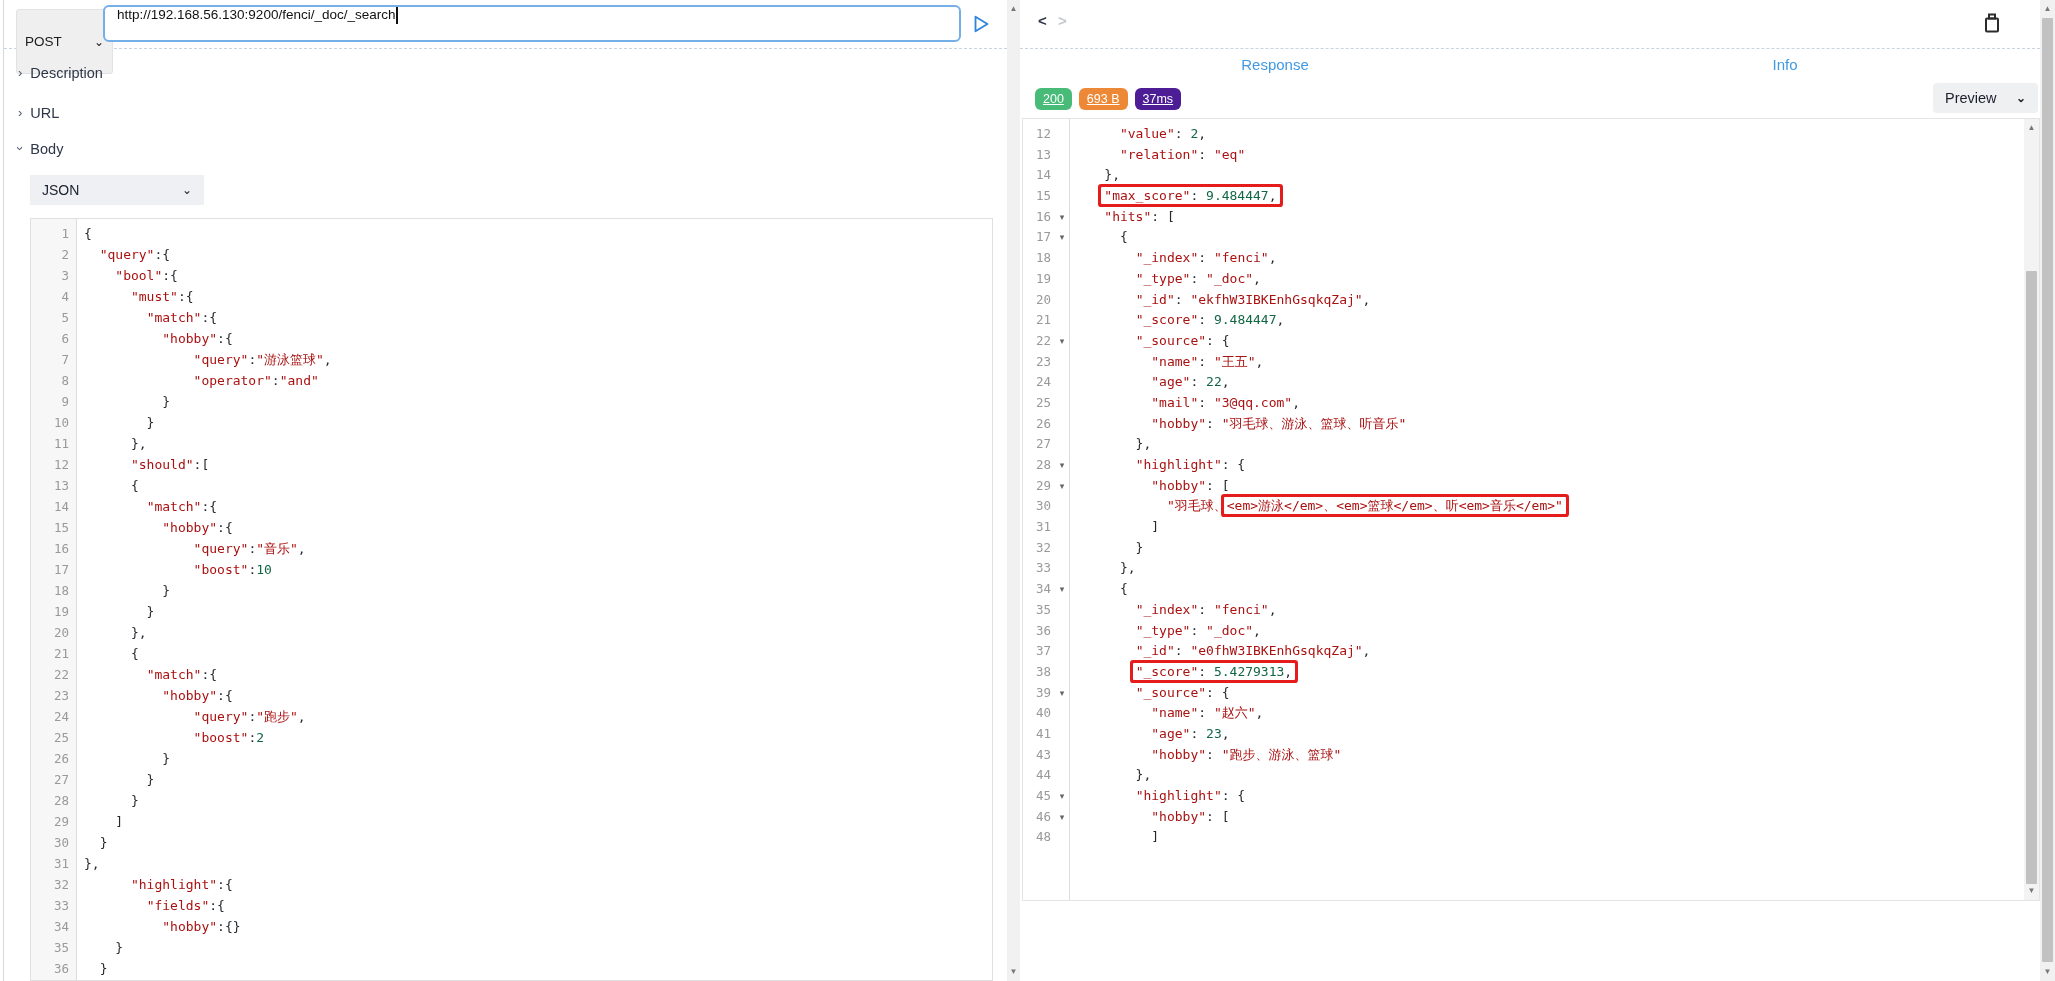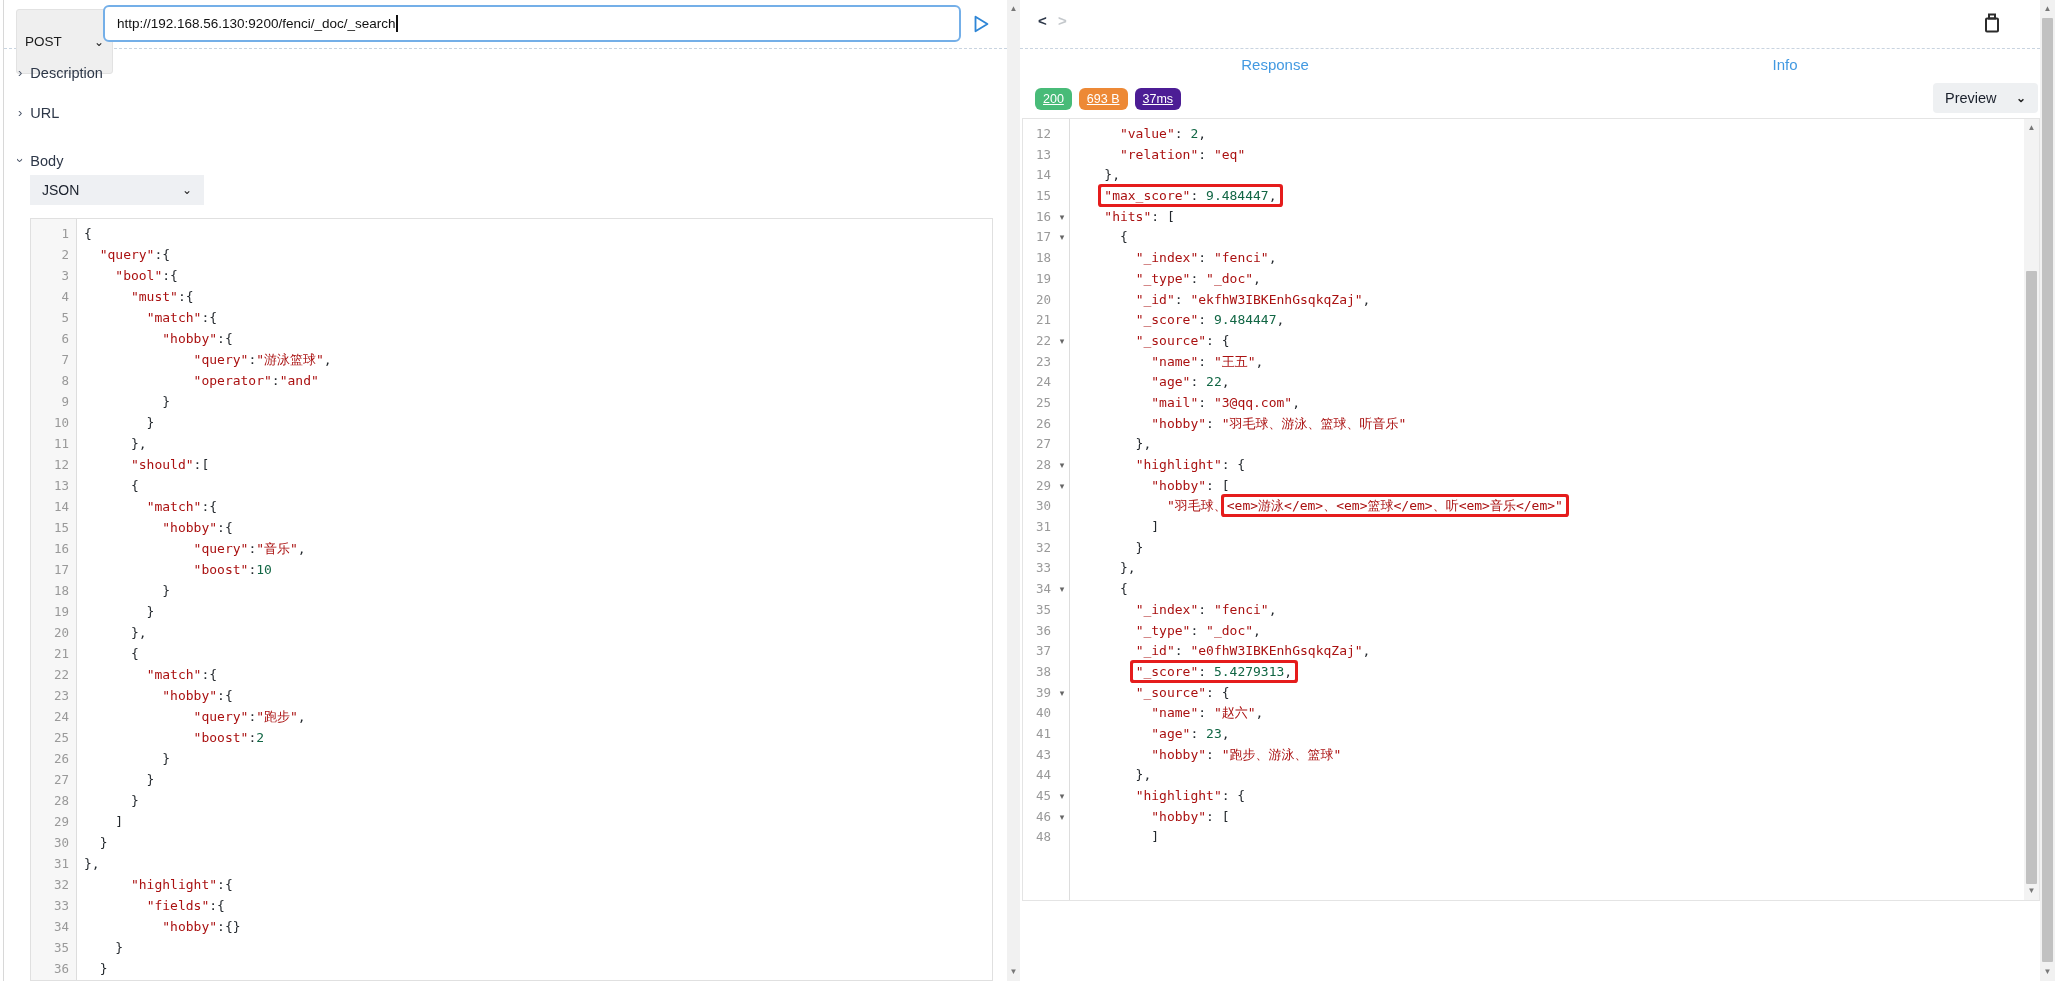--- a/index.html
+++ b/index.html
@@ -7,21 +7,21 @@
        font-family:"Liberation Sans", sans-serif;color:#2d3748;}
   .abs{position:absolute;}
   
   .edge-line{left:3px;top:0;width:1px;height:981px;background:#d8d8d8;}
   .dashed{border-bottom:1px dashed #c9d4e0;height:0;}
   .method-select{left:16px;top:9px;width:79px;height:29px;background:#efefef;border:1px solid #e2e2e2;
       border-radius:3px;display:flex;align-items:center;justify-content:space-between;padding:17px 8px;
       font-size:13.5px;color:#1a1a1a;cursor:pointer;}
   .method-caret{font-size:12px;color:#222;}
   .url-input{left:103px;top:5px;width:858px;height:37px;border:2px solid #74afe8;border-radius:6px;
-      box-sizing:border-box;display:flex;align-items:center;padding:16px 12px;font-size:13.5px;color:#111;background:#fff;}
+      box-sizing:border-box;display:flex;align-items:flex-start;padding:0 12px;font-size:13.5px;color:#111;background:#fff;}
   .caret-bar{display:inline-block;width:1.5px;height:17px;background:#111;margin-left:1px;vertical-align:middle;}
   .send-btn{left:968px;top:11px;width:26px;height:26px;display:flex;align-items:center;justify-content:center;cursor:pointer;}
   
   .section{left:18px;height:20px;display:flex;align-items:center;gap:8px;font-size:14.5px;color:#2d3748;cursor:pointer;}
   .chev{font-size:13px;color:#4a5568;display:inline-block;transform:translateY(-1px);}
   .chev.open{transform:rotate(90deg) translateX(-1px);}
   .json-select{left:30px;top:175px;width:150px;height:30px;background:#eef0f3;border-radius:0;
       display:flex;align-items:center;justify-content:space-between;padding:0 12px;font-size:14px;color:#1a202c;cursor:pointer;}
   
   .editor{background:#fff;border:1px solid #e0e0e0;box-sizing:border-box;overflow:hidden;}
@@ -78,21 +78,21 @@
   </div>
 
   <div class="abs section" style="top:63px;">
     <span class="chev">›</span>
     <span>Description</span>
   </div>
   <div class="abs section" style="top:103px;">
     <span class="chev">›</span>
     <span>URL</span>
   </div>
-  <div class="abs section" style="top:139px;margin-top:12px;">
+  <div class="abs section" style="top:139px;">
     <span class="chev open">›</span>
     <span>Body</span>
   </div>
   <div class="abs json-select">
     <span>JSON</span>
     <span class="method-caret">⌄</span>
   </div>
 
   <div class="abs editor ed-left">
     <div class="gutbg"></div>

